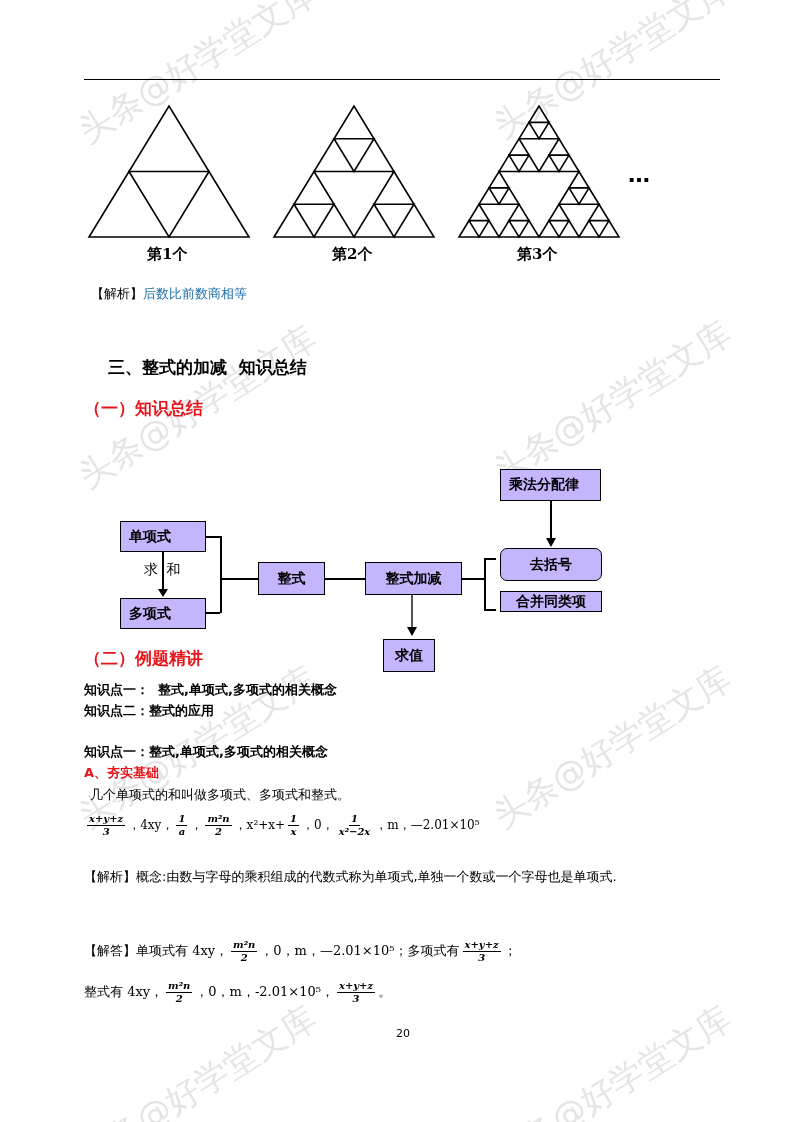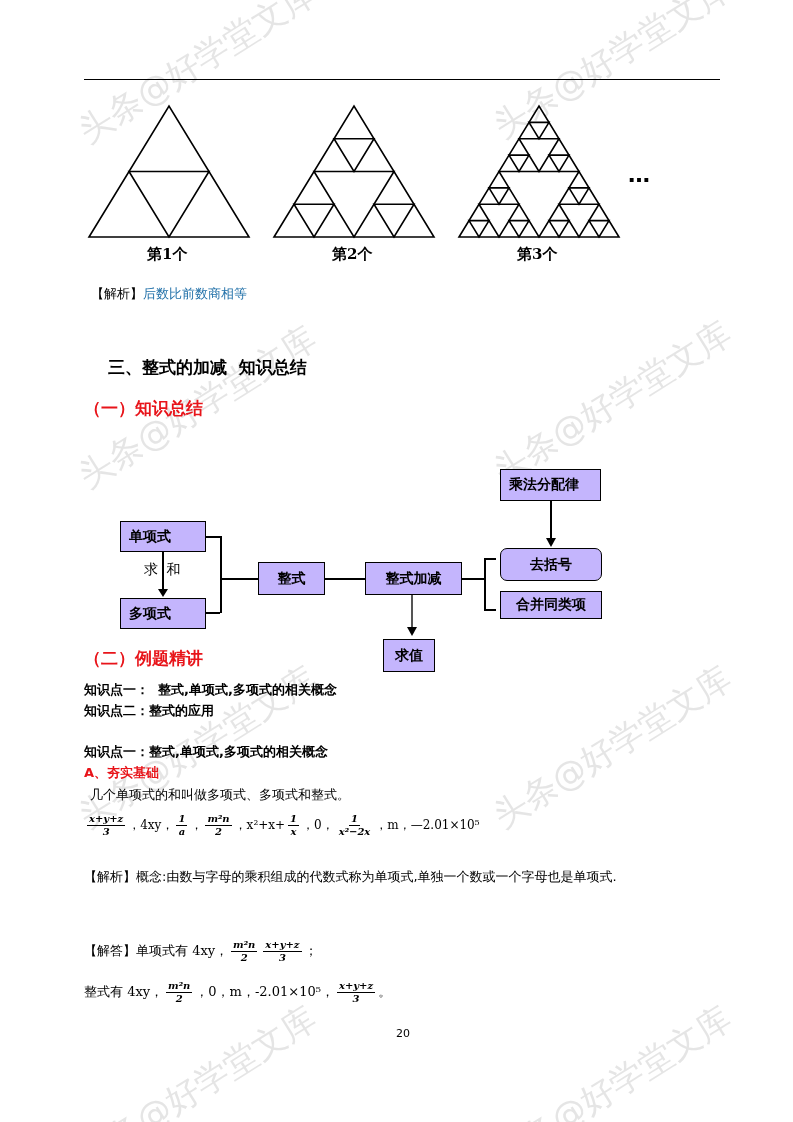--- a/index.html
+++ b/index.html
@@ -115,21 +115,21 @@
   <div class="line" style="left:484px;top:558px;width:12px;height:1.5px;"></div>
   <div class="line" style="left:484px;top:609px;width:12px;height:1.5px;"></div>
   <div class="box left" style="left:500px;top:469px;width:101px;height:32px;">
       <span>乘法分配律</span>
     </div>
   <div class="line" style="left:550px;top:501px;width:1.5px;height:40px;"></div>
   <div class="abs" style="left:546px;top:538px;width:0;height:0;border-left:5px solid transparent;border-right:5px solid transparent;border-top:9px solid #000;"></div>
   <div class="box center" style="left:500px;top:548px;width:102px;height:33px;border-radius:7px;">
       <span>去括号</span>
     </div>
-  <div class="box center" style="left:500px;top:591px;width:102px;height:28px;">
+  <div class="box center" style="left:500px;top:591px;width:102px;height:21px;">
       <span>合并同类项</span>
     </div>
 </div>
 
 <div class="abs h-red" style="left:84px;top:647px;">（二）例题精讲</div>
 
 <div class="abs bold13" style="left:84px;top:681px;white-space:pre;">知识点一：  整式,单项式,多项式的相关概念</div>
 <div class="abs bold13" style="left:84px;top:702px;">知识点二：整式的应用</div>
 <div class="abs bold13" style="left:84px;top:743px;">知识点一：整式,单项式,多项式的相关概念</div>
 <div class="abs red13" style="left:84px;top:764px;">A、夯实基础</div>
@@ -168,20 +168,21 @@
   <div><span>【解析】</span><span>概念:由数与字母的乘积组成的代数式称为单项式,单独一个数或一个字母也是单项式.</span></div>
 </div>
 
 <div class="abs expr" style="left:84px;top:934px;height:34px;font-size:13px;">
   <span>【解答】</span>
     <span>单项式有 4xy，</span>
   <span class="frac">
       <span class="num">m²n</span>
       <span class="den">2</span>
     </span>
+  <span>，0，m，—2.01×10⁵；多项式有</span>
   <span class="frac">
       <span class="num">x+y+z</span>
       <span class="den">3</span>
     </span>
   <span>；</span>
 </div>
 
 <div class="abs expr" style="left:84px;top:975px;height:34px;font-size:13px;">
   <span>整式有 4xy，</span>
   <span class="frac">

